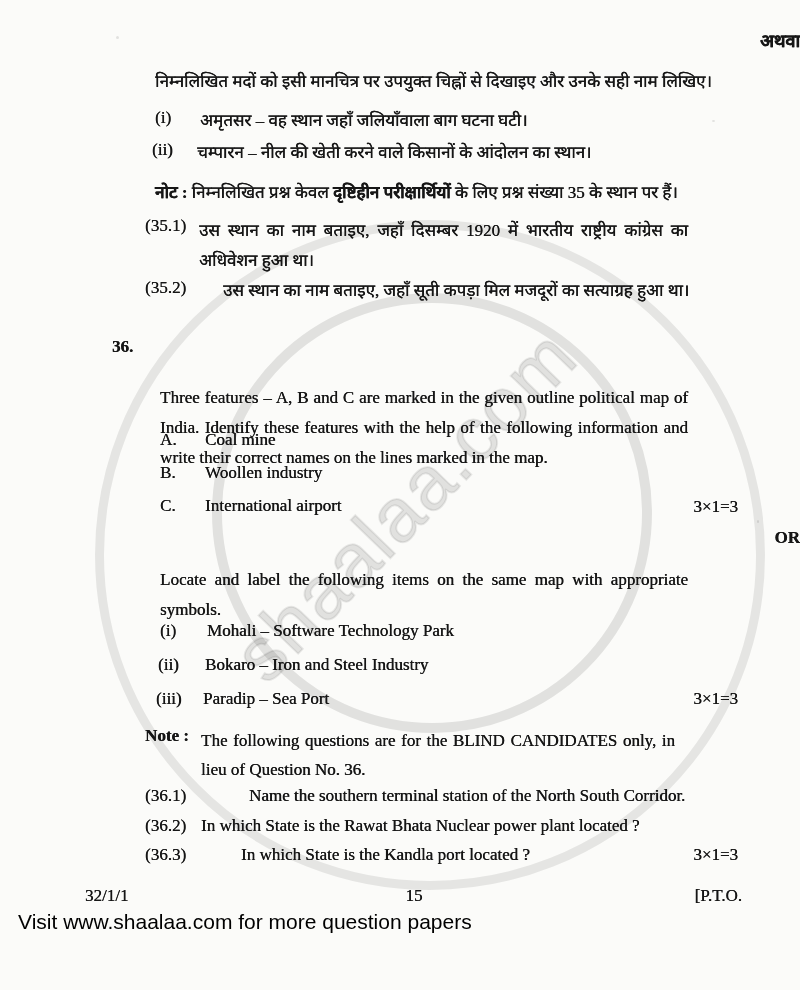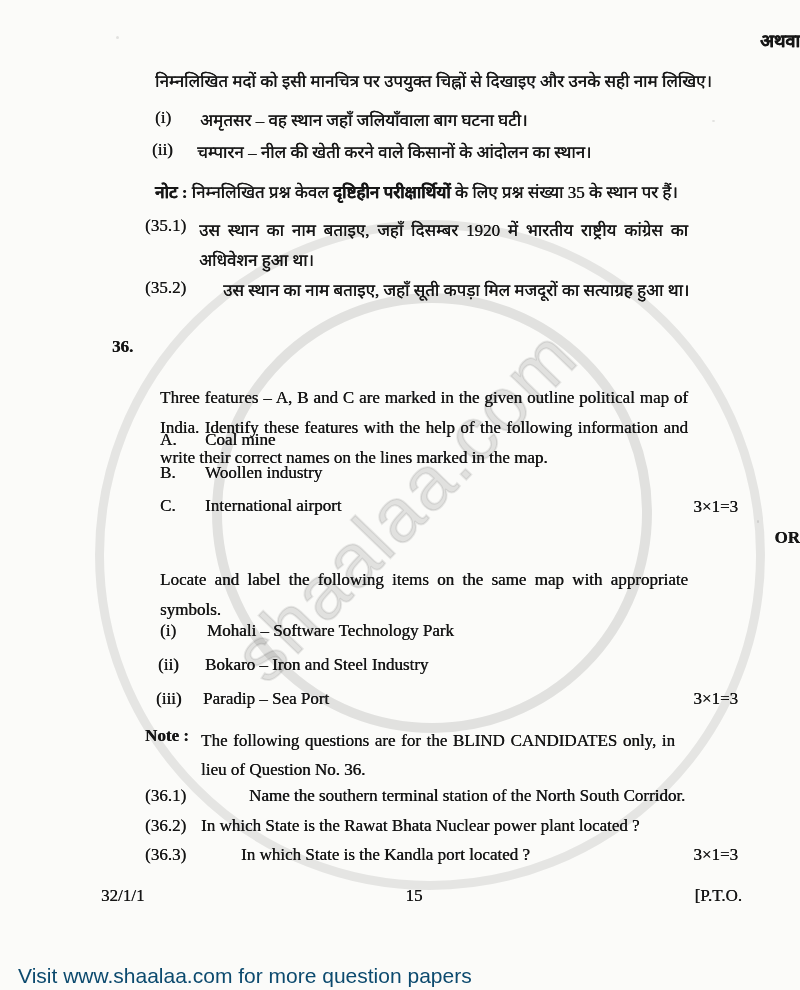--- a/index.html
+++ b/index.html
@@ -53,24 +53,24 @@
   #note-en      { top:726px; left:145px; }
   #note-en .lab { width:56px; font-weight:bold; }
   #note-en .txt { width:474px; text-align:justify; line-height:29px; }
   #b36-1        { top:786px; left:145px;gap:48px; }
   #b36-2        { top:816px; left:145px; }
   #b36-3        { top:845px; left:145px;gap:40px; }
   #b36-1 .lab, #b36-2 .lab, #b36-3 .lab { width:56px; }
   #marks-3      { top:845px; right:62px; font-size:17px; }
 
   
-  #footer-code  { top:886px; left:85px;  font-size:17px;margin-left:16px; }
+  #footer-code  { top:886px; left:85px;  font-size:17px; }
   #footer-page  { top:886px; left:50%; transform:translateX(-50%); margin-left:14px; font-size:17px; }
   #footer-pto   { top:886px; right:58px; font-size:17px; }
-  #banner       { top:964px; left:18px; font-family:"Liberation Sans", sans-serif; font-size:21px; color:#0c4a6e; }
+  #banner       { top:910px; left:18px; font-family:"Liberation Sans", sans-serif; font-size:21px; color:#000000; }
 
   
   .wm { position:absolute; pointer-events:none; }
   #wm-circle-outer { left:95px;  top:220px; width:670px; height:670px; border:9px solid rgba(0,0,0,0.085); border-radius:50%; box-sizing:border-box; }
   #wm-circle-inner { left:212px; top:293px; width:440px; height:440px; border:10px solid rgba(0,0,0,0.10); border-radius:50%; box-sizing:border-box; }
   #wm-text {
     left:405px; top:505px;
     transform:translate(-50%,-50%) rotate(-46deg);
     font-family:"Liberation Sans", sans-serif;
     font-size:76px; letter-spacing:2px;

